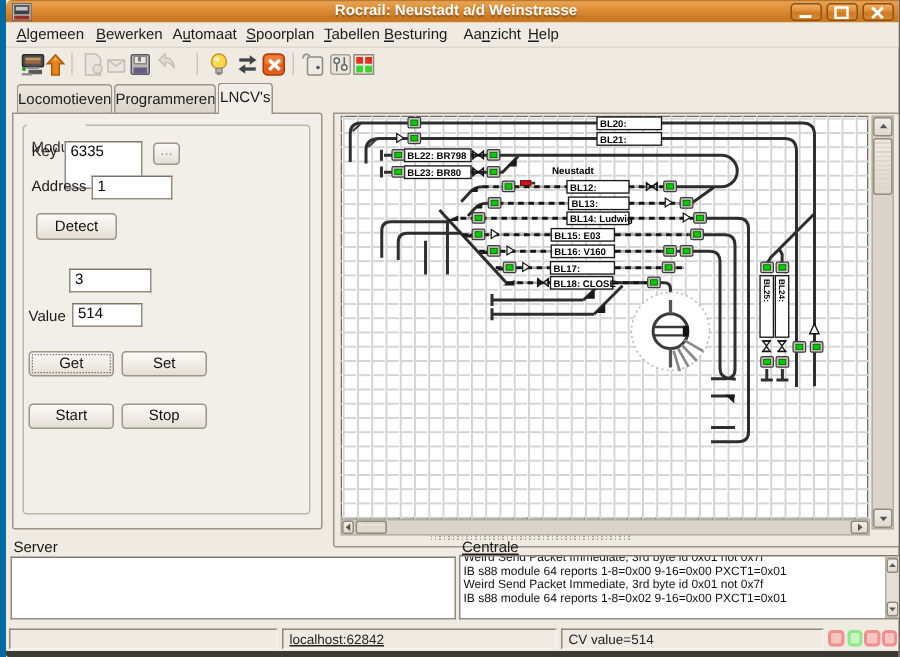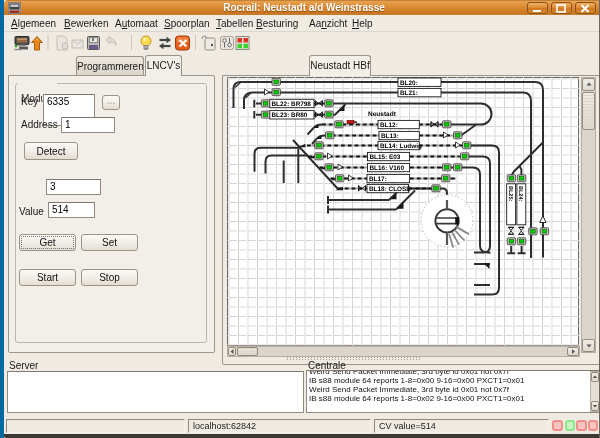--- a/index.html
+++ b/index.html
@@ -134,41 +134,41 @@
     <path d="M225.5 6 v5" stroke="#666"></path>
     <circle cx="225.5" cy="13" r="1.8" fill="#f5f3ef" stroke="#666"></circle>
 
     <rect x="232" y="4.5" width="13" height="13" fill="#e9e6e0" stroke="#8f8a80"></rect>
     <rect x="233.5" y="6" width="4.5" height="4.5" fill="#e03020"></rect>
     <rect x="239.5" y="6" width="4.5" height="4.5" fill="#e03020"></rect>
     <rect x="233.5" y="11.8" width="4.5" height="4.5" fill="#35d42a"></rect>
     <rect x="239.5" y="11.8" width="4.5" height="4.5" fill="#35d42a"></rect>
   </svg>
 
+  <div class="tab" style="left:7px;top:56px;width:64px;">Locomotieven</div>
   <div class="tab" style="left:72px;top:56px;width:68px;">Programmeren</div>
   <div class="tab active" style="left:141px;top:55px;width:37px;">LNCV's</div>
   <div class="nbpanel" style="left:4px;top:75px;width:207px;height:278px;"></div>
   <div class="group" style="left:11px;top:83px;width:192px;height:260px;"></div>
   <div class="legend" style="left:14px;top:77px;">Module</div>
   <div class="lbl" style="left:17px;top:96px;">Key</div>
   <div class="entry" style="left:39px;top:94px;width:52px;height:32px;">6335</div>
   <div class="btn" style="left:98px;top:95px;width:18px;height:15px;color:#999;line-height:9px;">...</div>
   <div class="lbl" style="left:17px;top:119px;">Address</div>
   <div class="entry" style="left:57px;top:117px;width:54px;height:16px;">1</div>
   <div class="btn" style="left:20px;top:142px;width:54px;height:18px;line-height:17px;">Detect</div>
   <div class="lbl" style="left:15px;top:182px;padding-left:40px;">LNCV</div>
   <div class="entry" style="left:42px;top:179px;width:55px;height:16px;">3</div>
   <div class="lbl" style="left:15px;top:206px;">Value</div>
   <div class="entry" style="left:44px;top:202px;width:47px;height:16px;">514</div>
   <div class="btn" style="left:15px;top:234px;width:57px;height:17px;line-height:15px;outline:1px dotted #777;outline-offset:-3px;">Get</div>
   <div class="btn" style="left:77px;top:234px;width:57px;height:17px;line-height:15px;">Set</div>
   <div class="btn" style="left:15px;top:269px;width:57px;height:17px;line-height:15px;">Start</div>
   <div class="btn" style="left:77px;top:269px;width:57px;height:17px;line-height:15px;">Stop</div>
 
-  <div class="tab active" style="left:305px;top:55px;width:62px;">Neustadt HBf</div>
   <div class="nbpanel" style="left:218px;top:75px;width:378px;height:290px;background:#efebe3;"></div>
 
   <svg class="abs" style="left:223px;top:77px;" width="352" height="269" viewBox="223 77 352 269" id="plan">
     <defs>
       <pattern id="grid" width="9.5" height="9.5" patternUnits="userSpaceOnUse" x="224.5" y="78.5">
         <path d="M9 0.5 H0.5 V9.5" fill="none" stroke="#d4d4d4" stroke-width="1" shape-rendering="crispEdges"></path>
       </pattern>
       <g id="sens">
         <rect x="0" y="0" width="8.4" height="7" rx="1" fill="#c6c2ba" stroke="#3a3a3a" stroke-width="0.8"></rect>
         <rect x="1.9" y="1.7" width="4.6" height="3.6" fill="#00cc00" stroke="#005500" stroke-width="0.5"></rect>
@@ -384,21 +384,21 @@
         <polygon points="0.8,5 5.2,5 3,2.5" fill="#555"></polygon>
       </svg>
     </div>
   <div class="sbbtn" style="left:587px;top:401px;width:8px;height:10px;">
       <svg width="6" height="8">
         <polygon points="0.8,3 5.2,3 3,5.5" fill="#555"></polygon>
       </svg>
     </div>
 
   <div class="statbox" style="left:2px;top:419px;width:179px;"></div>
-  <div class="statbox" style="left:184px;top:419px;width:183px;padding-left:4px;">localhost:62842</div>
+  <div class="statbox" style="left:184px;top:419px;width:183px;padding-left:4px;text-decoration:underline;">localhost:62842</div>
   <div class="statbox" style="left:370px;top:419px;width:175px;padding-left:4px;">CV value=514</div>
   <div class="abs" style="left:548px;top:420px;width:10.5px;height:11px;background:#f9c4c1;border:2px solid #f28f8c;border-radius:3px;"></div>
   <div class="abs" style="left:560.5px;top:420px;width:10.5px;height:11px;background:#cbf5c0;border:2px solid #8ce88a;border-radius:3px;"></div>
   <div class="abs" style="left:572px;top:420px;width:10.5px;height:11px;background:#f9c4c1;border:2px solid #f28f8c;border-radius:3px;"></div>
   <div class="abs" style="left:583.5px;top:420px;width:10.5px;height:11px;background:#f9c4c1;border:2px solid #f28f8c;border-radius:3px;"></div>
 
   <div class="abs" style="left:0;top:434px;width:600px;height:4px;background:#3d3a36;border-radius:0 0 2px 2px;"></div>
 </div>
 
 </body></html>

